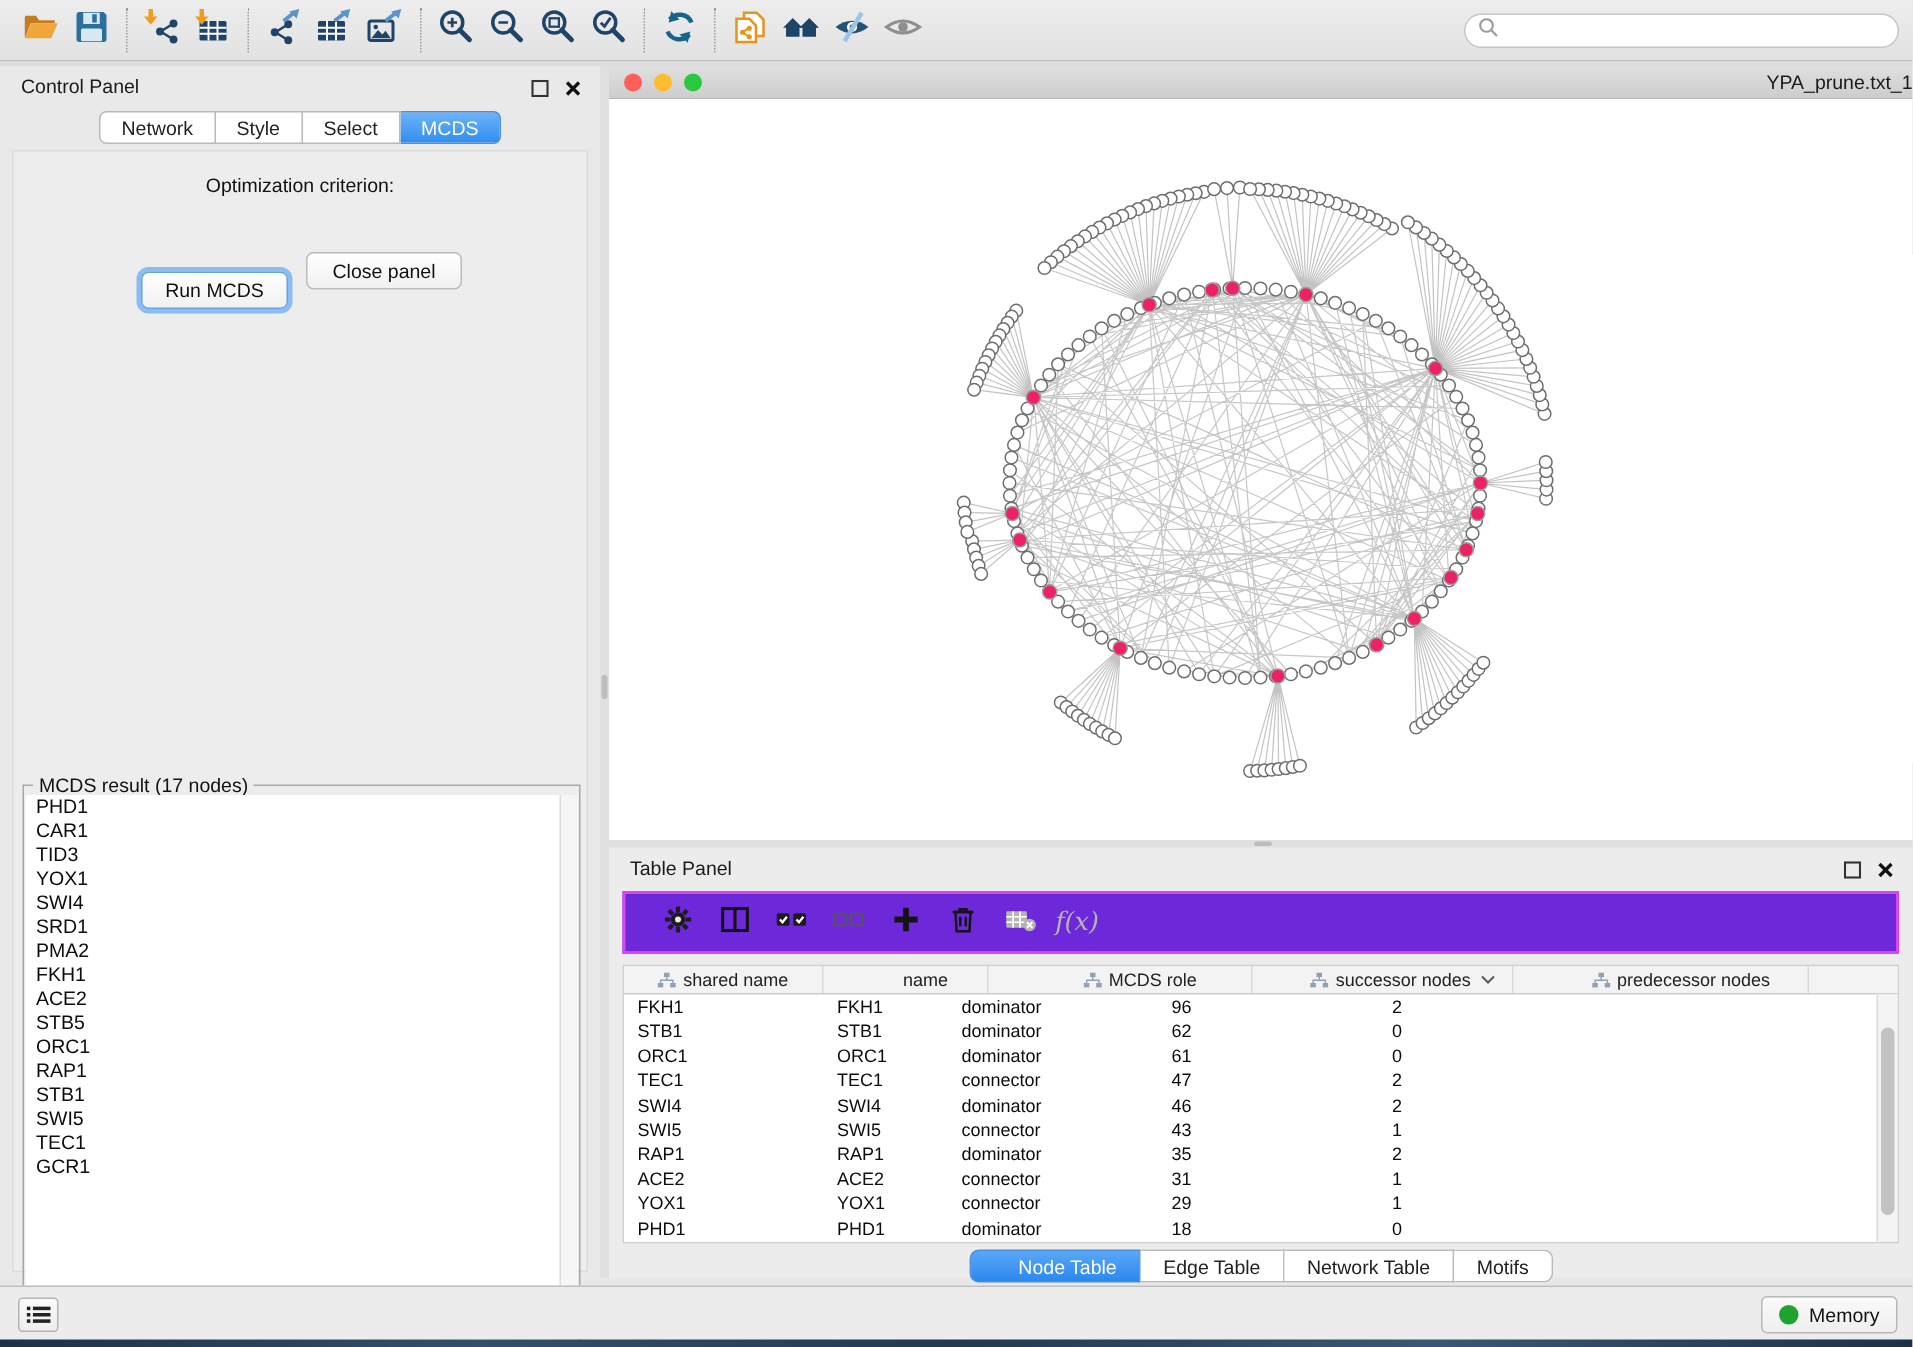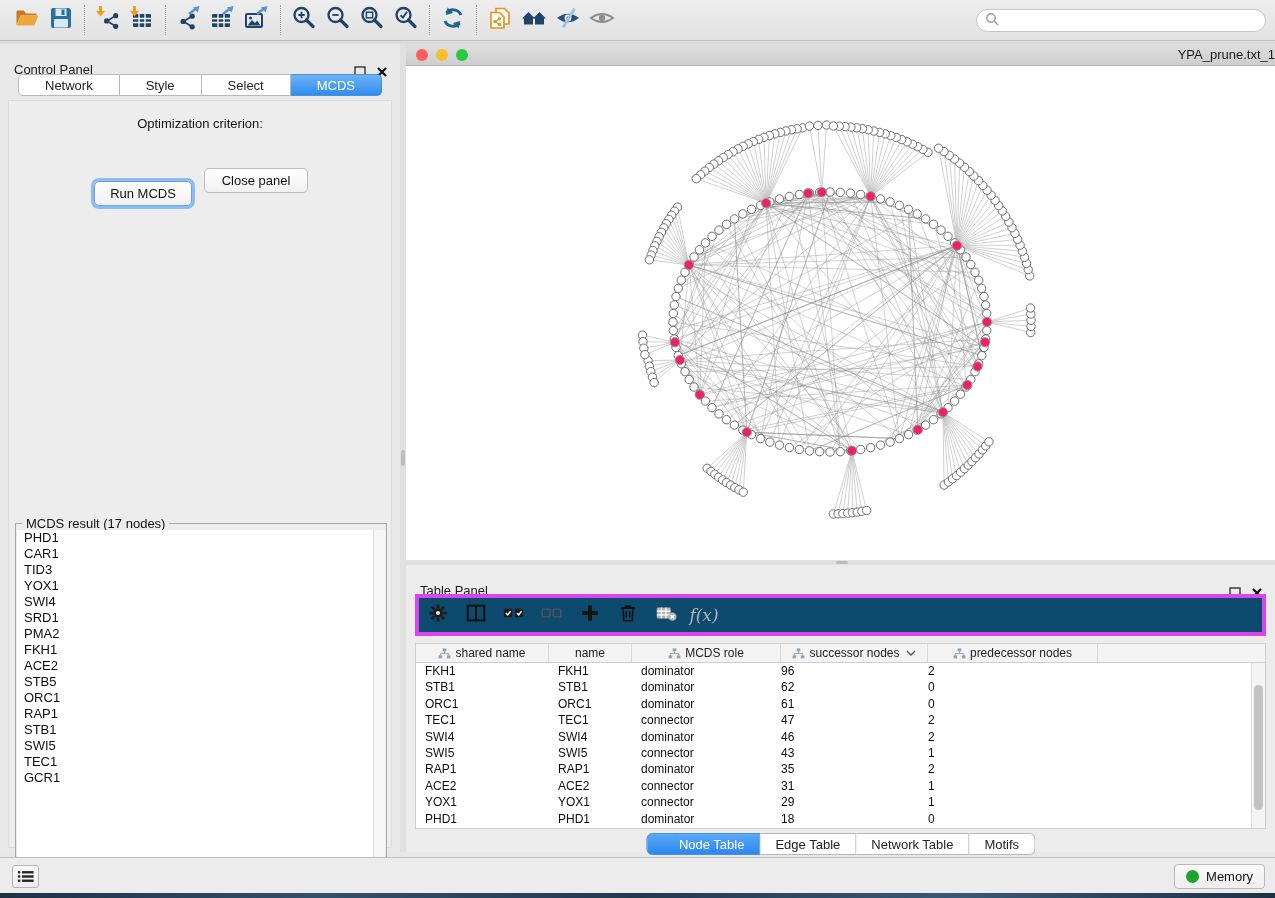--- a/index.html
+++ b/index.html
@@ -16,26 +16,26 @@
   .tb-sep { width:1px; height:30px; margin:0 6px; border-left:1px dotted #9a9a9a; }
   .search-box { position:absolute; right:9px; top:9px; width:290px; height:23px;
     background:#fff; border:1px solid #c6c6c6; border-radius:12px; display:flex; align-items:center; padding-left:8px; }
   .search-box svg { width:14px; height:14px; }
   .search-box input { border:none; outline:none; flex:1; height:19px; font-size:12px; background:transparent; padding-left:5px; font-family:"Liberation Sans",sans-serif;}
 
   .top-gap { position:absolute; left:0; top:41px; width:1275px; height:3px; background:#dcdcdc; }
 
   
   .left-panel { position:absolute; left:0; top:44px; width:400px; height:808px; background:#e9e9e9; }
-  .panel-header { position:relative; height:26px;margin-top:12px; }
+  .panel-header { position:relative; height:26px; }
   .panel-title { position:absolute; left:14px; top:6px; font-size:13px; color:#1a1a1a; }
   .win-float { position:absolute; right:34px; top:8px; width:12px; height:12px; }
   .win-close { position:absolute; right:12px; top:8px; width:12px; height:12px; }
   .cp-tabs { position:absolute; top:30px; left:50%; transform:translateX(-50%); display:flex; }
-  .cp-tab { height:22px; line-height:21px; padding:0 26px; font-size:13px; background:#fff;
+  .cp-tab { height:22px; line-height:21px; padding:0 14px; font-size:13px; background:#fff;
     border:1px solid #b9b9b9; border-left:none; color:#222; }
   .cp-tab:first-child { border-left:1px solid #b9b9b9; border-radius:5px 0 0 5px; }
   .cp-tab:last-child { border-radius:0 5px 5px 0; }
   .cp-tab.active { background:linear-gradient(#6db3f8,#2f8ef0); color:#fff; border-color:#4a8fd8; }
   .cp-content { position:absolute; left:8px; right:8px; top:56px; bottom:4px; background:#ededed; border:1px solid #dcdcdc; }
   .opt-label { position:absolute; top:15px; left:0; right:0; text-align:center; font-size:13px; }
   .opt-select { position:absolute; left:36px; top:33px; width:312px; height:25px; background:#fff;
     border:1px solid #b6b6b6; border-radius:5px; font-size:13px; line-height:23px; padding-left:10px; color:#1a1a1a; }
   .opt-stepper { position:absolute; right:2px; top:2px; bottom:2px; width:19px; border-radius:4px;
     background:linear-gradient(#7db6f7,#3a86ef); display:flex; align-items:center; justify-content:center; }
@@ -59,27 +59,27 @@
   
   .net-window { position:absolute; left:406px; top:44px; width:869px; height:516px; background:#fff; }
   .net-titlebar { position:relative; height:22px; background:linear-gradient(#dfdfdf,#cdcdcd); border-bottom:1px solid #b5b5b5; }
   .lights { position:absolute; left:10px; top:5px; display:flex; gap:8px; }
   .light { width:12px; height:12px; border-radius:50%; }
   .net-title { text-align:right; font-size:13px; line-height:22px; color:#1a1a1a; }
   .net-canvas { position:absolute; left:0; top:22px; width:869px; height:494px; background:#fff; }
 
   
   .table-panel { position:absolute; left:406px; top:565px; width:869px; height:287px; background:#ececec; }
-  .tp-toolbar { position:absolute; left:9px; right:9px; top:29px; height:42px; background:#0c4a6e; border:4px solid #d946ef;
-    display:flex; align-items:center; }
+  .tp-toolbar { position:absolute; left:9px; right:9px; top:29px; height:42px; background:#6d28d9; border:2px solid #d946ef;
+    display:flex; align-items:center; padding-left:16px; }
   .tp-btn { width:38px; height:30px; display:flex; align-items:center; justify-content:center; }
   .tp-btn svg { width:22px; height:22px; }
   .fx { font-family:"DejaVu Serif", serif; font-style:italic; font-size:17px; color:#b5b5b5; }
   .tp-table { position:absolute; left:9px; right:9px; top:78px; height:186px; background:#fff; border:1px solid #cfcfcf; }
-  .tp-headrow { display:flex; height:19px; background:#f3f3f3; border-bottom:1px solid #cfcfcf; }
+  .tp-headrow { display:flex; height:19px; background:#f3f3f3; border-bottom:1px solid #cfcfcf;gap:27px; }
   .tp-hcell { display:flex; align-items:center; justify-content:center; gap:4px; font-size:12px; color:#222;
     border-right:1px solid #dadada; flex:none; }
   .tp-hcell svg.hier { width:13px; height:11px; }
   .tp-hcell svg.sort { width:10px; height:6px; margin-left:2px; }
   .tp-hfill { flex:1; border-right:none; }
   .tp-rows { position:absolute; left:0; right:14px; top:19px; bottom:0; overflow:hidden; }
   .tp-row { display:flex; height:16.4px; }
   .tp-cell { flex:none; font-size:12px; line-height:16.4px; color:#0d0d0d; white-space:nowrap; }
   .tp-cell.l { padding-left:9px; } .tp-cell.r { padding-right:12px; }
   .tp-vscroll { position:absolute; right:0; top:19px; bottom:0; width:14px; background:#f4f4f4; border-left:1px solid #ddd; }

